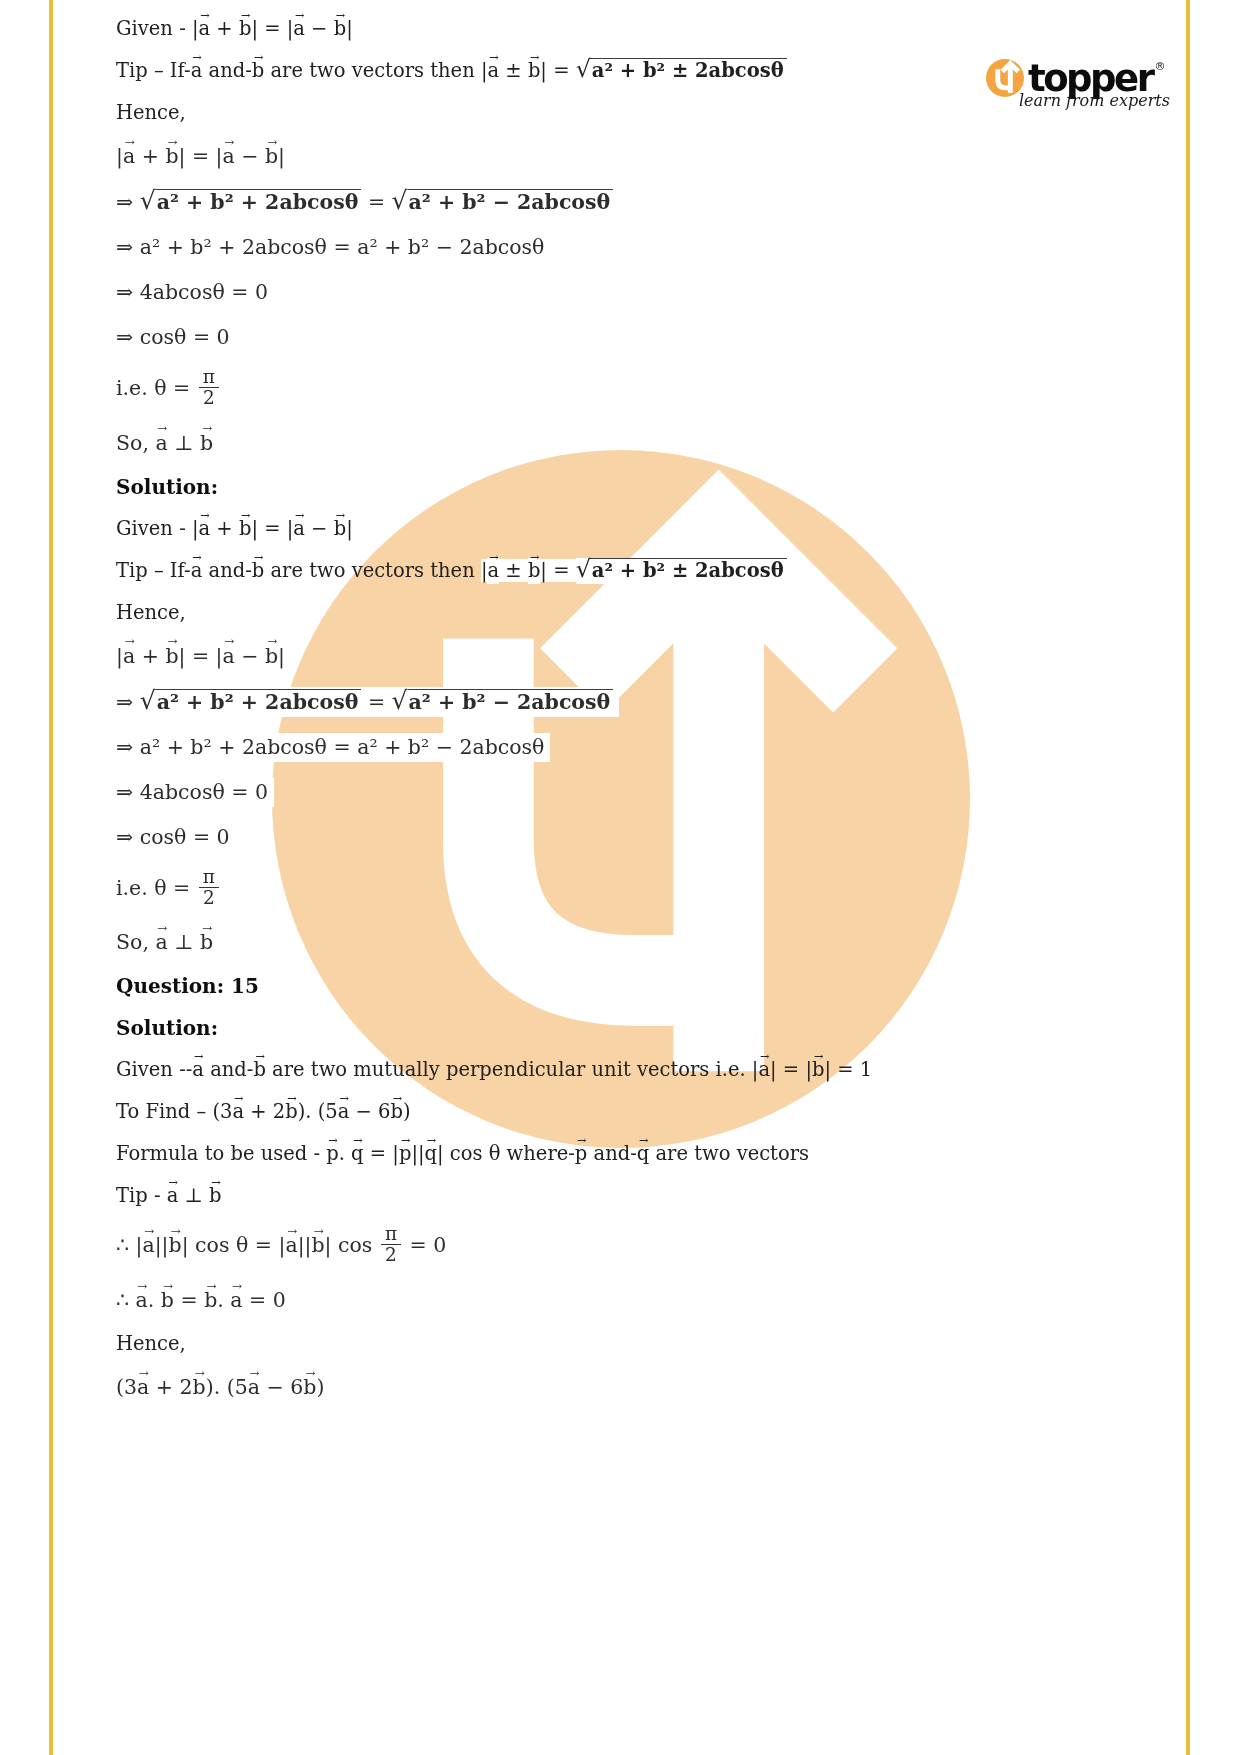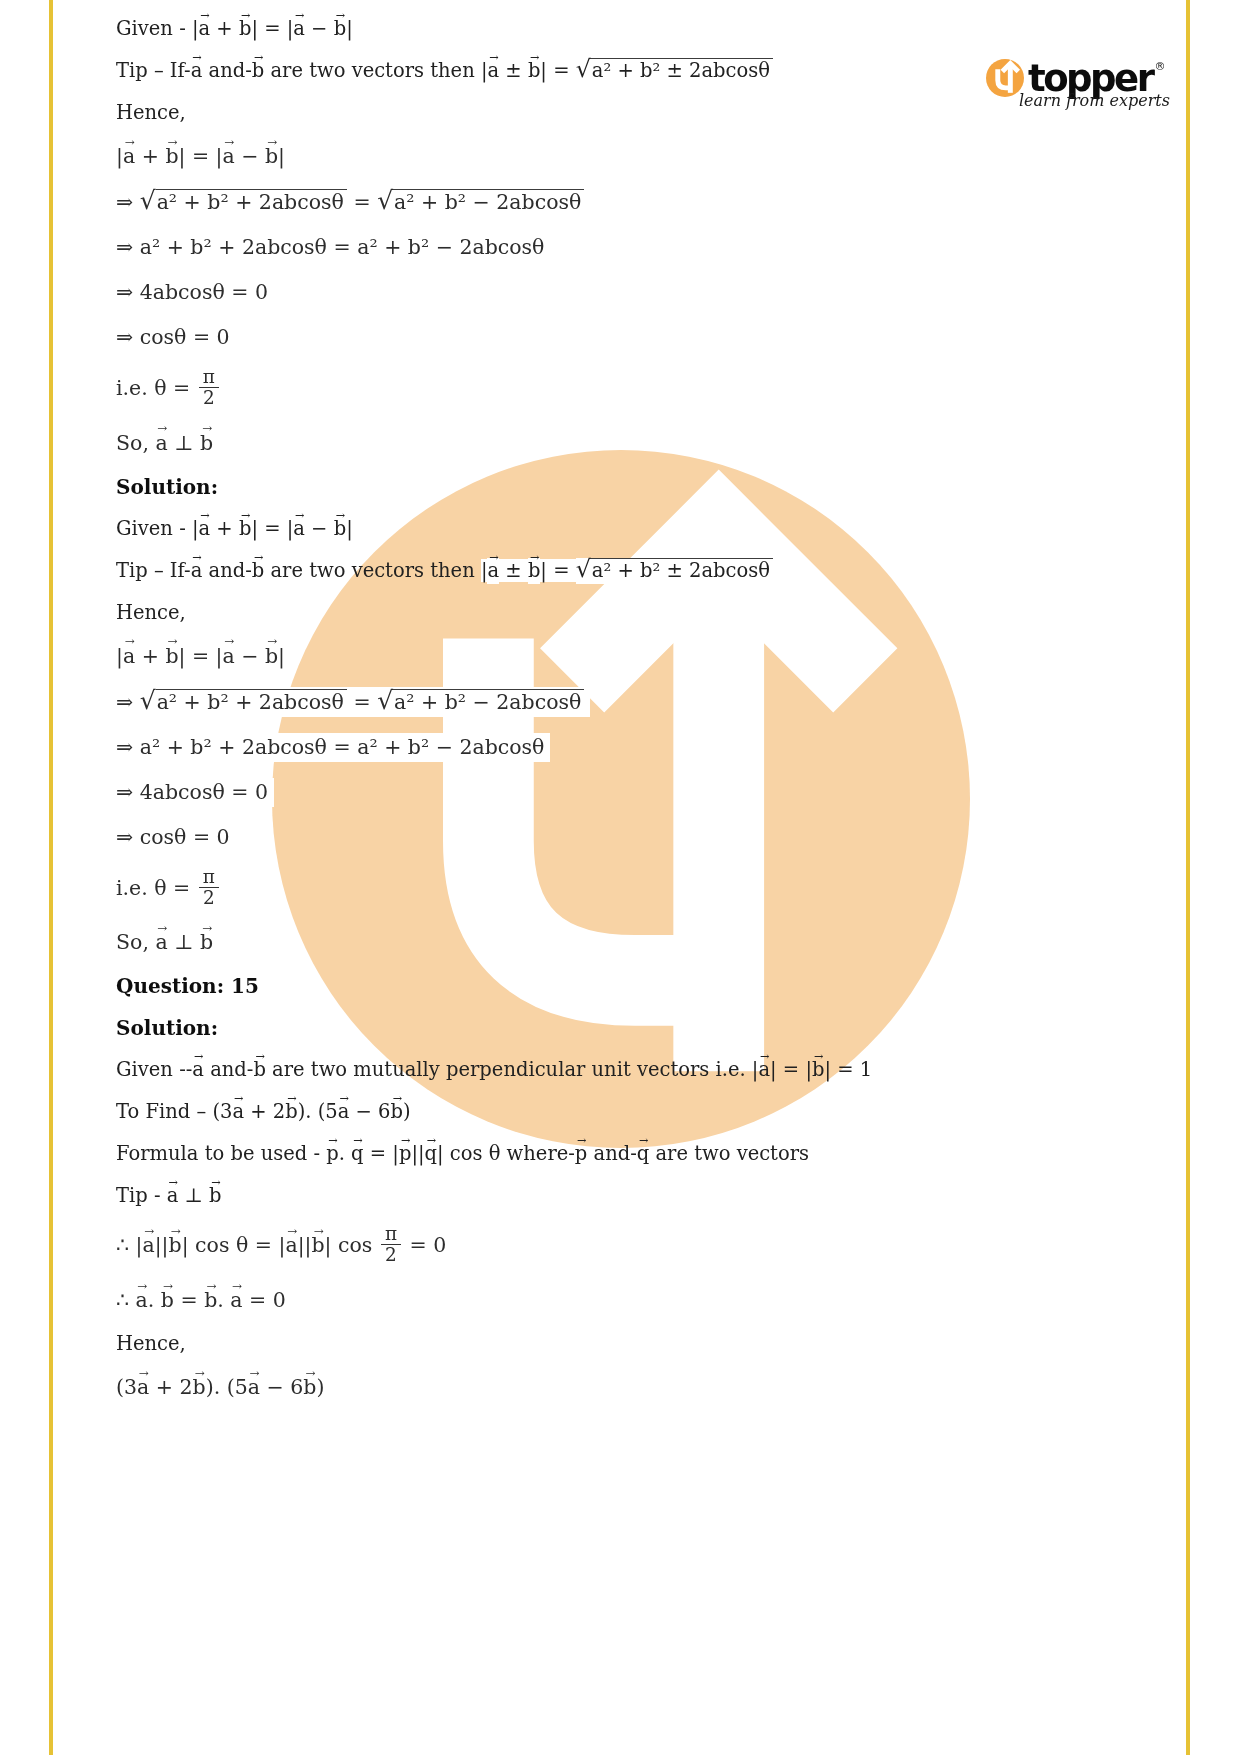--- a/index.html
+++ b/index.html
@@ -36,21 +36,21 @@
   .eqbox{display:inline-block;background:#ffffff;padding:1px 6px 2px 0;}
   .w{background:#ffffff;}
 
   
   .vec{position:relative;display:inline-block;}
   .vec .va{position:absolute;left:55%;top:-0.52em;transform:translateX(-50%);
     font-size:0.58em;line-height:1;letter-spacing:0;}
   
   .sqrt{display:inline-block;white-space:nowrap;}
   .sqrt .rad{font-size:1.22em;line-height:1;}
-  .sqrt .rd{border-top:1.6px solid #3c3c3c;padding:0 3px 0 1px;}
+  .sqrt .rd{border-top:1.6px solid #3c3c3c;padding:0 3px 0 1px;font-weight:bold;}
   
   .frac{display:inline-flex;flex-direction:column;align-items:center;vertical-align:middle;
     line-height:1.1;font-size:0.9em;margin:0 2px;position:relative;top:-2px;}
   .frac .fn{border-bottom:1.4px solid #333;padding:0 4px;}
   .frac .fd{padding:0 4px;}
 </style>
 </head>
 <body style="--border: #e6c235; --logo: #f4a440; --wm: #f8d3a5;">
 
 <svg width="0" height="0" style="position:absolute" aria-hidden="true">

